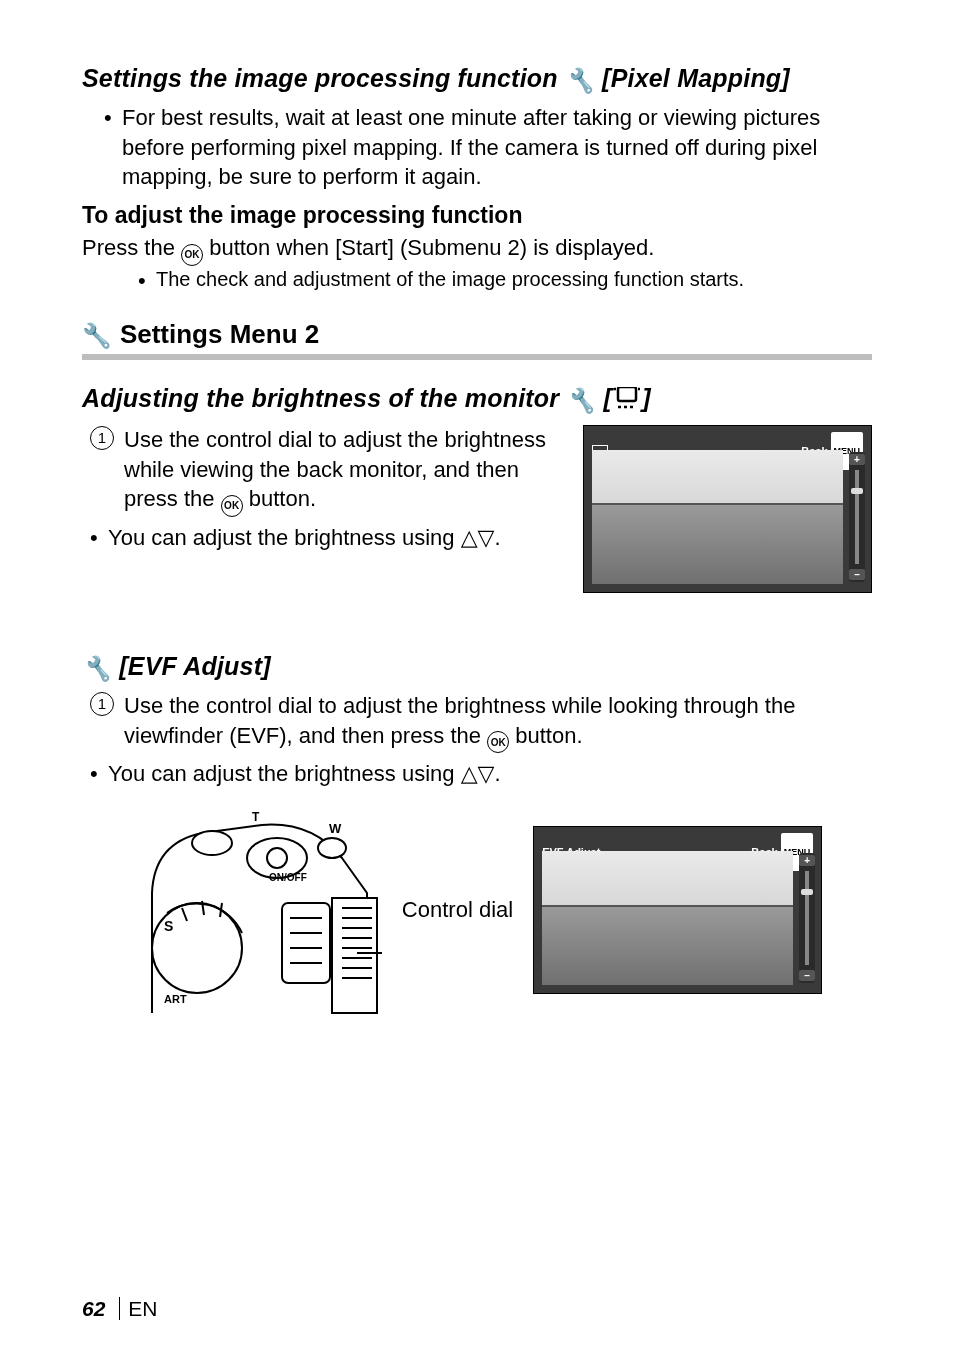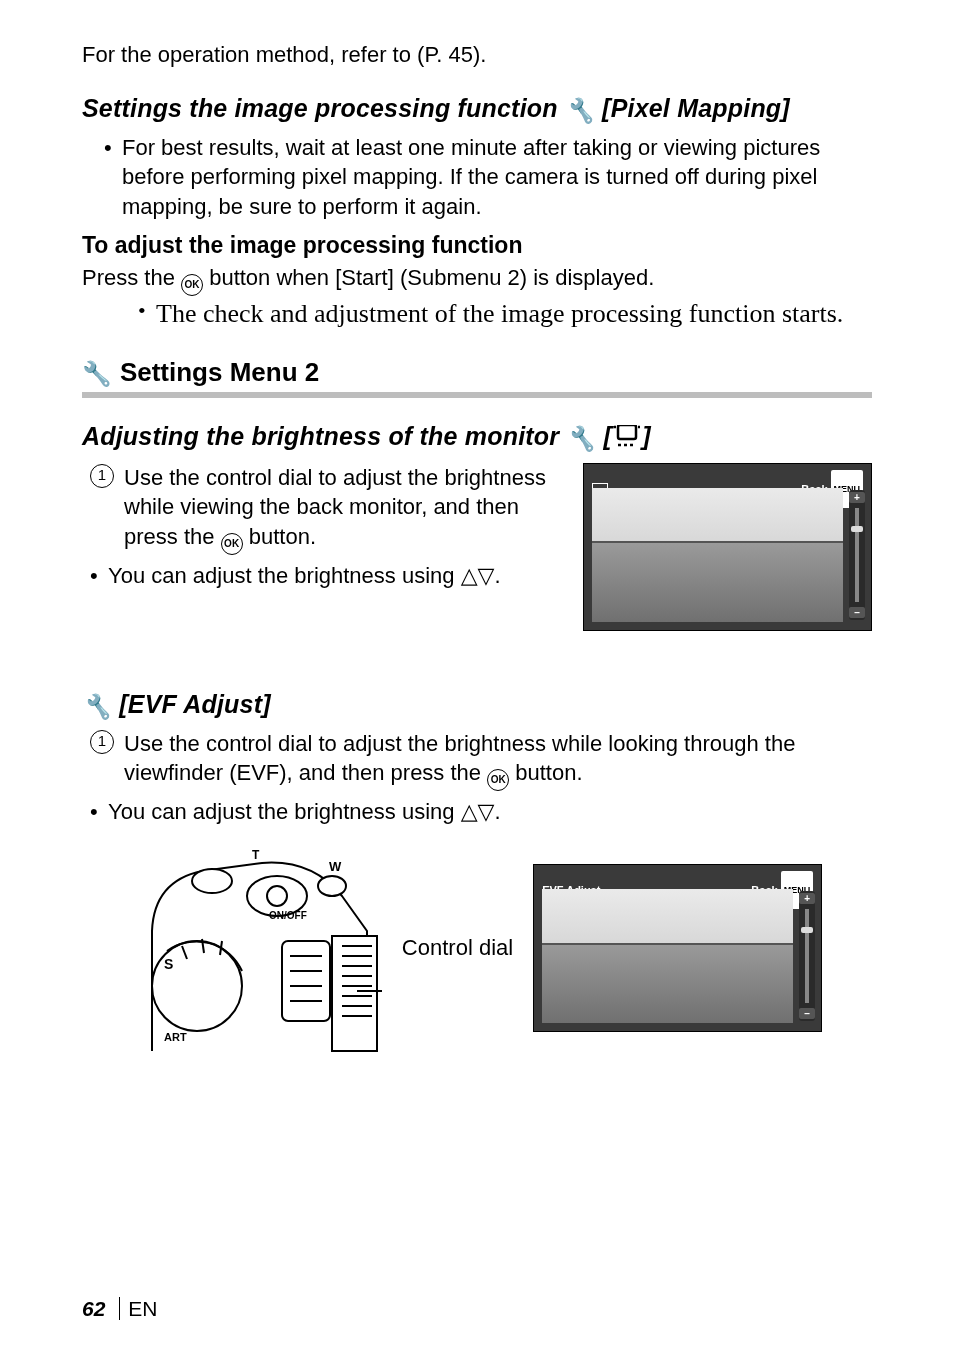--- a/index.html
+++ b/index.html
@@ -5,21 +5,21 @@
   * { box-sizing: border-box; margin: 0; padding: 0; }
   html, body { width: 954px; height: 1345px; background: #fff; font-family: Arial, Helvetica, sans-serif; color: #000; }
   .page { padding: 40px 82px 0 82px; position: relative; height: 100%; }
   .body-text { font-size: 22px; line-height: 1.35; }
   .section-title { font-size: 25px; font-style: italic; font-weight: bold; margin-top: 24px; margin-bottom: 10px; letter-spacing: 0.2px; }
   ul.bullets { list-style: none; padding-left: 22px; }
   ul.bullets > li { position: relative; font-size: 22px; line-height: 1.35; margin-bottom: 6px; padding-left: 18px; }
   ul.bullets > li::before { content: "•"; position: absolute; left: 0; top: 0; font-size: 22px; }
   .sub-heading { font-weight: bold; font-size: 23px; margin-top: 10px; margin-bottom: 4px; }
   .indent-bullets { list-style: none; padding-left: 56px; }
-  .indent-bullets > li { position: relative; font-size: 26px; line-height: 1.35; padding-left: 18px; font-family: Liberation Serif, serif; }
+  .indent-bullets > li { position: relative; font-size: 20px; line-height: 1.35; padding-left: 18px; }
   .indent-bullets > li::before { content: "•"; position: absolute; left: 0; top: 0; font-size: 22px; }
   .menu-bar { margin-top: 26px; margin-bottom: 20px; }
   .menu-bar-inner { display: flex; align-items: center; gap: 8px; font-size: 26px; font-weight: bold; border-bottom: 6px solid #bdbdbd; padding-bottom: 4px; }
   .wrench { font-size: 24px; display:inline-block; transform: translateY(2px); }
   .row { display: flex; gap: 24px; align-items: flex-start; margin-top: 8px; }
   .col-text { flex: 1; }
   .num-list { list-style: none; padding-left: 8px; }
   .num-list > li { position: relative; padding-left: 34px; font-size: 22px; line-height: 1.35; margin-bottom: 6px; }
   .circ-num { position: absolute; left: 0; top: 1px; width: 24px; height: 24px; border: 1.8px solid #000; border-radius: 50%; display: flex; align-items: center; justify-content: center; font-size: 15px; font-weight: normal; }
   .ok { display: inline-flex; align-items: center; justify-content: center; width: 22px; height: 22px; border: 1.5px solid #000; border-radius: 50%; font-size: 10px; font-weight: bold; vertical-align: -3px; }
@@ -46,21 +46,20 @@
 
   .footer { position: absolute; bottom: 24px; left: 82px; font-size: 21px; }
   .footer .pg { font-weight: bold; font-style: italic; }
   .footer .sep { border-left: 1.5px solid #000; margin: 0 8px 0 8px; }
 </style>
 </head>
 <body>
 
 <div class="page">
 
-  <p class="body-text">For the operation method, refer to (P. 45).</p>
 
   <h2 class="section-title">
     <span>Settings the image processing function </span><span class="wrench">🔧</span><span> [Pixel Mapping]</span>
   </h2>
   <ul class="bullets">
     <li>For best results, wait at least one minute after taking or viewing pictures before performing pixel mapping. If the camera is turned off during pixel mapping, be sure to perform it again.</li>
   </ul>
 
   <p class="sub-heading">To adjust the image processing function</p>
   <p class="body-text">

